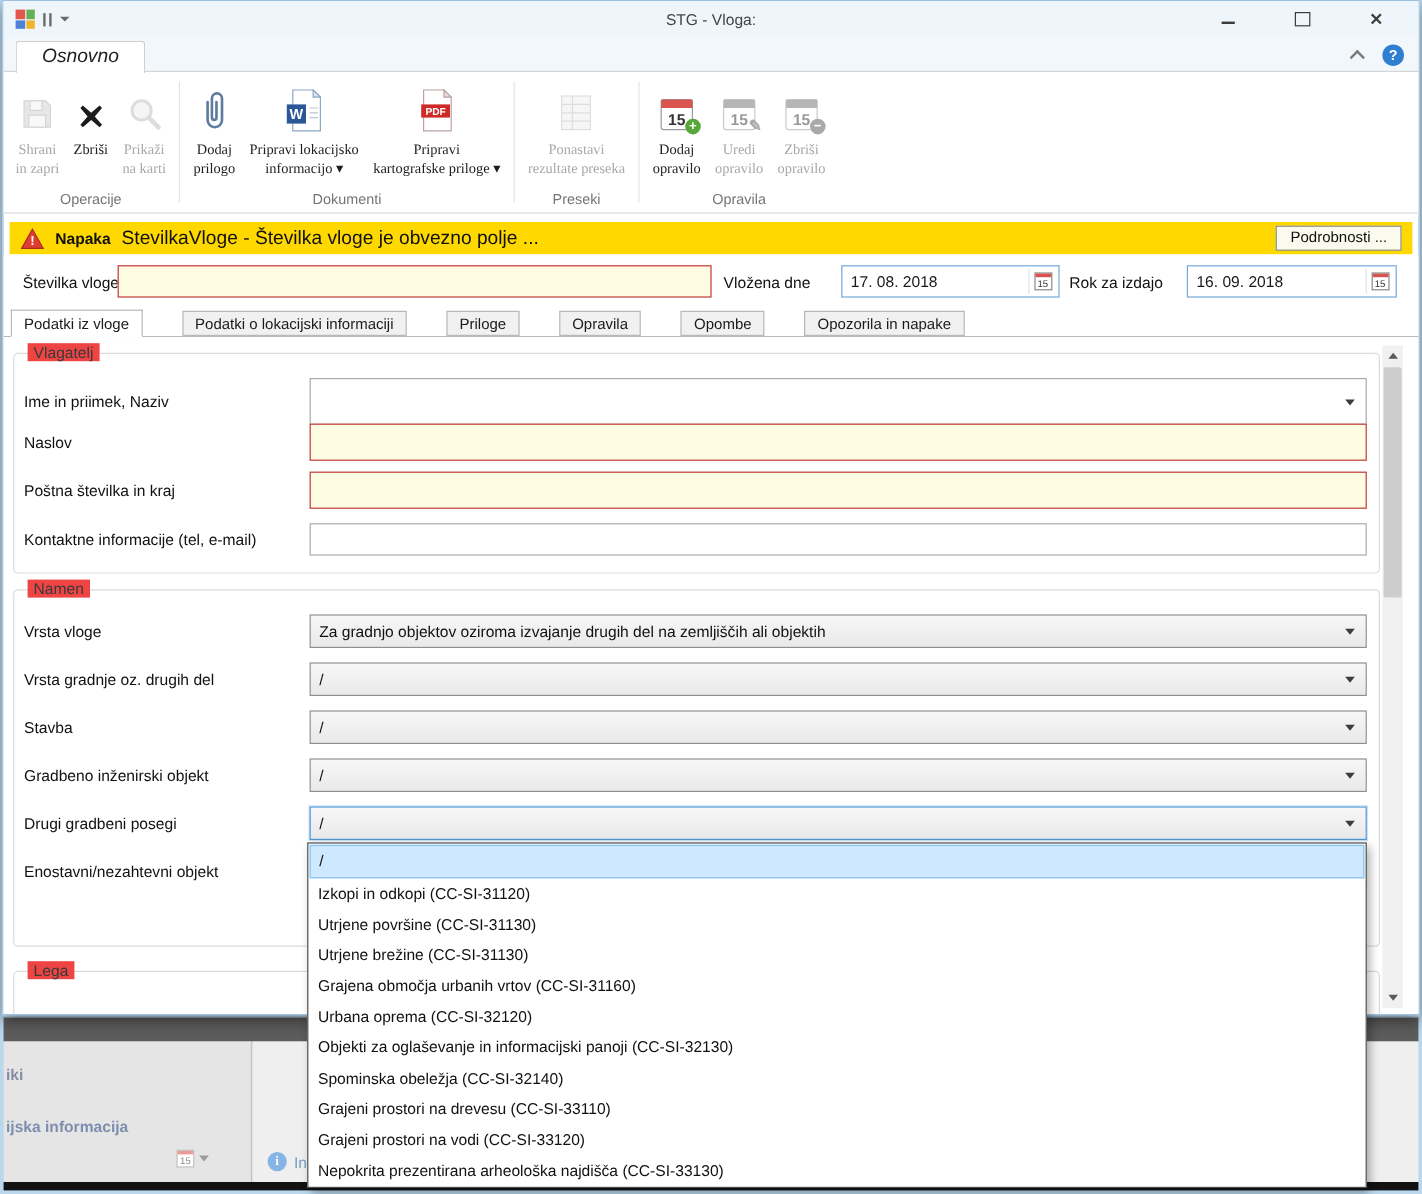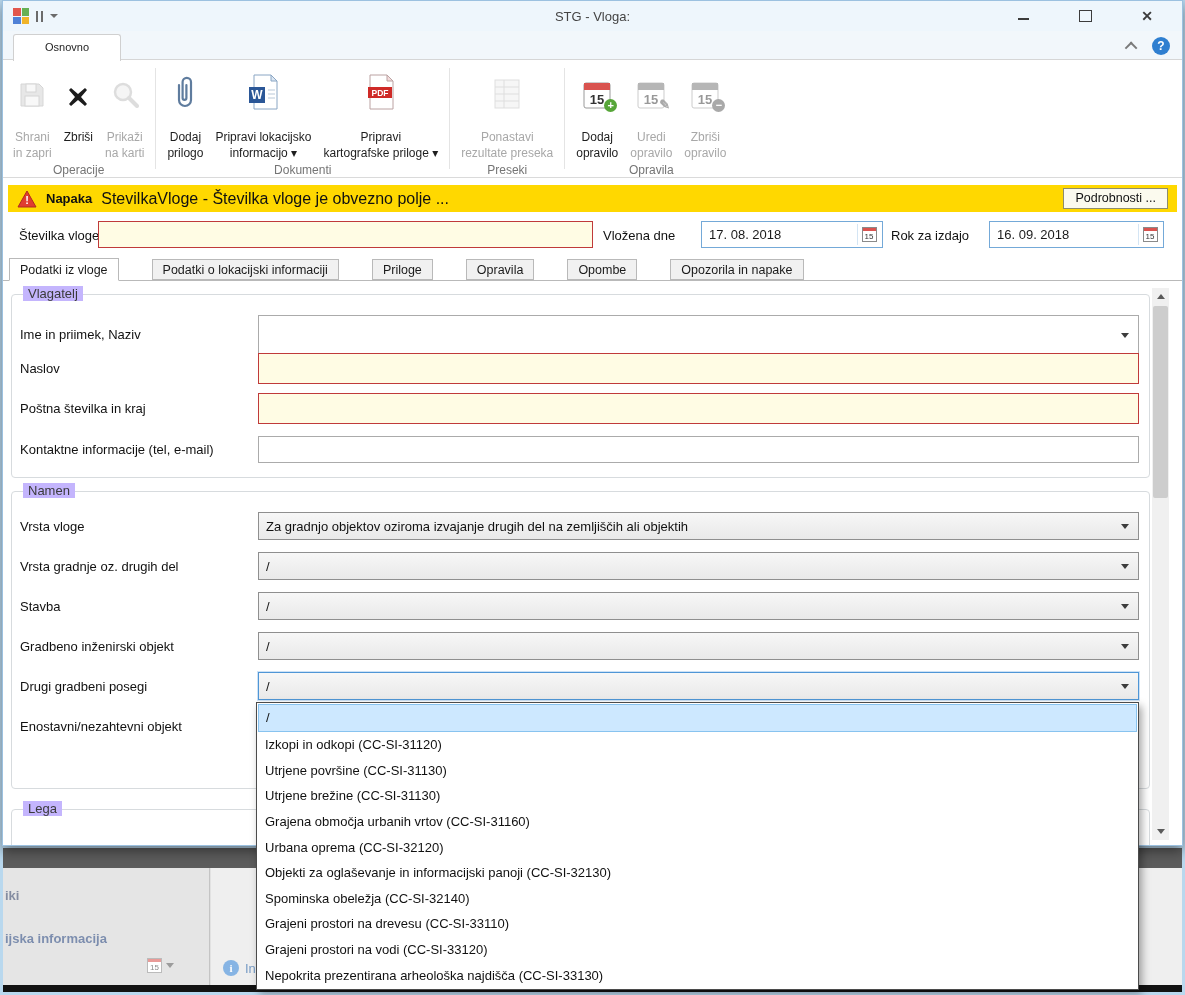--- a/index.html
+++ b/index.html
@@ -46,36 +46,36 @@
   .caret-down { width:0; height:0; border-left:4px solid transparent; border-right:4px solid transparent; border-top:4px solid #6b6b6b; }
   .win-title { position:absolute; left:0; right:0; text-align:center; font-size:13px; color:#444; pointer-events:none; }
   .win-btns { margin-left:auto; display:flex; align-items:center; gap:36px; padding-right:22px; }
   .wbtn { width:26px; height:20px; display:flex; align-items:center; justify-content:center; color:#3c3c3c; }
   .wbtn.min::after { content:""; width:11px; height:0; border-bottom:2px solid #3c3c3c; margin-top:6px; }
   .wbtn.max::after { content:""; width:11px; height:10px; border:1.5px solid #3c3c3c; }
   .wbtn.close::after { content:"\2715"; font-size:14px; font-weight:bold; }
 
   
   .tabs-row { position:absolute; top:30px; left:0; right:0; height:29px; background:#f2f7fb; border-bottom:1px solid #d6d6d6; }
-  .osnovno-tab { position:absolute; left:10px; top:3px; width:108px; height:27px; background:#fff; border:1px solid #d0d0d0; border-bottom:none; border-radius:3px 3px 0 0; text-align:center; line-height:25px; font-size:11px; color:#1e1e1e; z-index:2; }
+  .osnovno-tab { position:absolute; left:10px; top:3px; width:108px; height:27px; background:#fff; border:1px solid #d0d0d0; border-bottom:none; border-radius:3px 3px 0 0; text-align:center; line-height:25px; font-size:16px; color:#1e1e1e; z-index:2;font-style:italic; }
   .ribbon-right { position:absolute; right:12px; top:6px; display:flex; align-items:center; gap:12px; }
   .collapse-icon { width:16px; height:16px; display:flex; align-items:center; justify-content:center; }
   .collapse-icon::after { content:""; width:7px; height:7px; border-left:2px solid #7a7a7a; border-top:2px solid #7a7a7a; transform:rotate(45deg) translateY(2px); }
   .help-btn { width:18px; height:18px; border-radius:50%; background:#2f7fd0; color:#fff; text-align:center; line-height:18px; font-size:12px; font-weight:bold; }
   .help-btn::after { content:"?"; }
 
   
   .ribbon { position:absolute; top:59px; left:0; right:0; height:118px; background:#fff; border-bottom:1px solid #dadada; display:flex; }
   .rgroup { display:flex; flex-direction:column; }
   .rgroup .btns { display:flex; flex:1; align-items:flex-start; padding:4px 4px 0; }
   .rgroup .cap { text-align:center; font-size:12px; color:#757575; padding:0 10px 4px; }
   .rsep { width:1px; background:#e4e4e4; margin:8px 1px; }
   .rbtn { display:flex; flex-direction:column; align-items:center; padding:2px 6px; border-radius:3px; }
   .rbtn .ic { height:44px; display:flex; align-items:flex-end; justify-content:center; position:relative; }
-  .rbtn .tx { font-size:12px; line-height:1.3; text-align:center; color:#1e1e1e; margin-top:20px; white-space:nowrap; }
+  .rbtn .tx { font-size:12px; line-height:1.3; text-align:center; color:#1e1e1e; margin-top:7px; white-space:nowrap;font-family:Liberation Serif, serif; }
   .rbtn.disabled .tx { color:#a8a8a8; }
   .rbtn.disabled .ic { filter:grayscale(1); opacity:.5; }
   .badge { position:absolute; right:-5px; bottom:-2px; width:13px; height:13px; border-radius:50%; color:#fff; font-size:11px; line-height:12px; text-align:center; font-weight:bold; }
   .badge.add { background:#57a639; } .badge.add::after { content:"+"; }
   .badge.minus { background:#c0392b; } .badge.minus::after { content:"\2212"; }
   .badge.pencil { background:transparent; color:#555; font-size:13px; } .badge.pencil::after { content:"\270E"; }
 
   
   .error-bar { position:absolute; top:184px; left:5px; right:5px; height:27px; background:#ffd800; display:flex; align-items:center; gap:9px; padding:0 9px; }
   .err-title { font-weight:bold; font-size:13px; color:#111; }
@@ -94,21 +94,21 @@
   .cal-mini .cmday { display:block; margin-top:5px; text-align:center; font-size:8px; line-height:1; color:#333; }
 
   
   .tabstrip { position:absolute; top:258px; left:0; right:0; height:22px; border-bottom:1px solid #b9b9b9; display:flex; align-items:flex-end; padding-left:6px; background:#fff;gap:34px; }
   .tab { height:21px; line-height:20px; padding:0 10px; font-size:12.5px; background:#f1f1f1; border:1px solid #b9b9b9; margin-right:-1px; color:#1a1a1a; white-space:nowrap; }
   .tab.active { background:#fff; height:23px; line-height:22px; margin-bottom:-1px; border-bottom:1px solid #fff; position:relative; z-index:2; }
 
   
   .content { position:absolute; top:280px; left:0; right:0; bottom:0; background:#fff; overflow:hidden; }
   .gbox { position:absolute; left:8px; width:1139px; border:1px solid #d7dbde; border-radius:4px; }
-  .gtitle { position:absolute; top:-9px; left:11px; background:#c4b5fd; padding:0 5px; font-size:13px; color:#3a3a3a; }
+  .gtitle { position:absolute; top:-9px; left:11px; background:#ef4444; padding:0 5px; font-size:13px; color:#3a3a3a; }
   #gbox-vlagatelj { top:13px; height:184px; }
   #gbox-namen { top:210px; height:298px; }
   #gbox-lega { top:528px; height:80px; }
   .frow { position:absolute; left:8px; right:10px; display:flex; align-items:center; }
   .flabel { width:238px; flex:none; font-size:13px; color:#111; }
   .fctrl { flex:1; height:100%; position:relative; }
   .combo-white { background:#fff; border:1px solid #ababab; }
   .input-req { background:#fffce4; border:1.5px solid #c03a3a; }
   .input-plain { background:#fff; border:1px solid #ababab; }
   .combo-gray { background:linear-gradient(#f7f7f7,#e9e9e9); border:1px solid #8f8f8f; display:flex; align-items:center; padding:0 26px 0 7px; font-size:13px; color:#111; }

